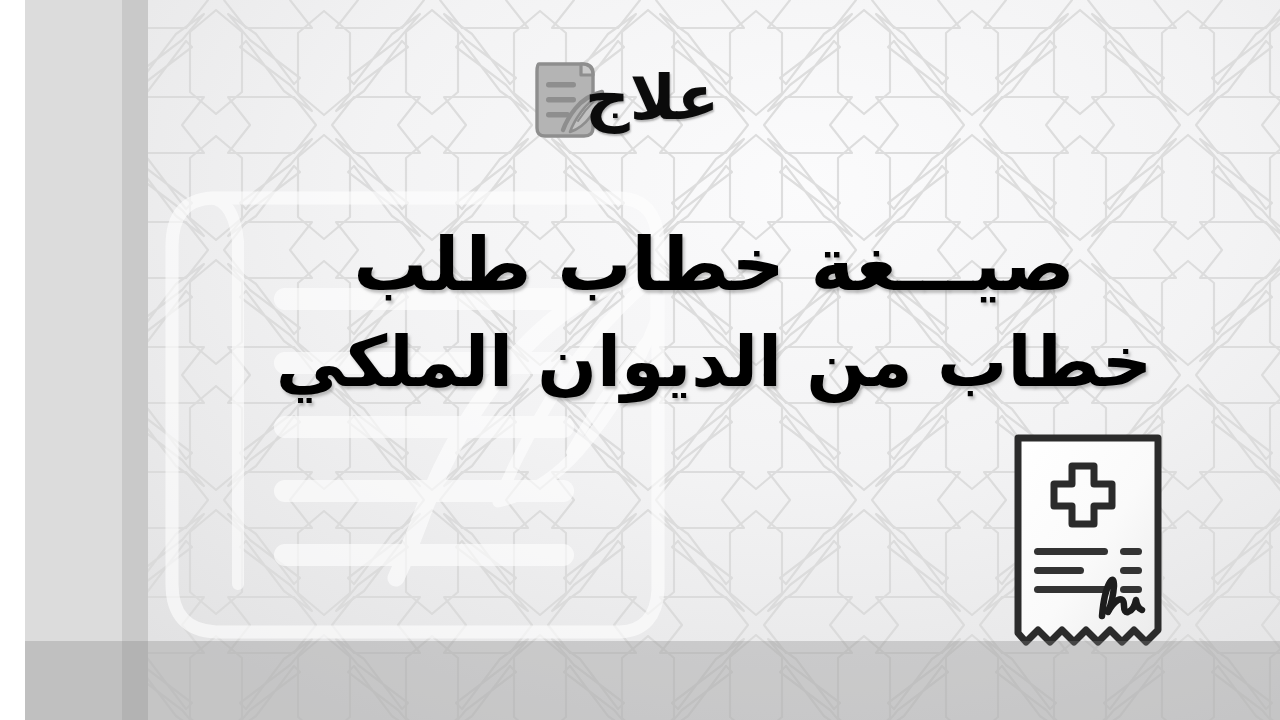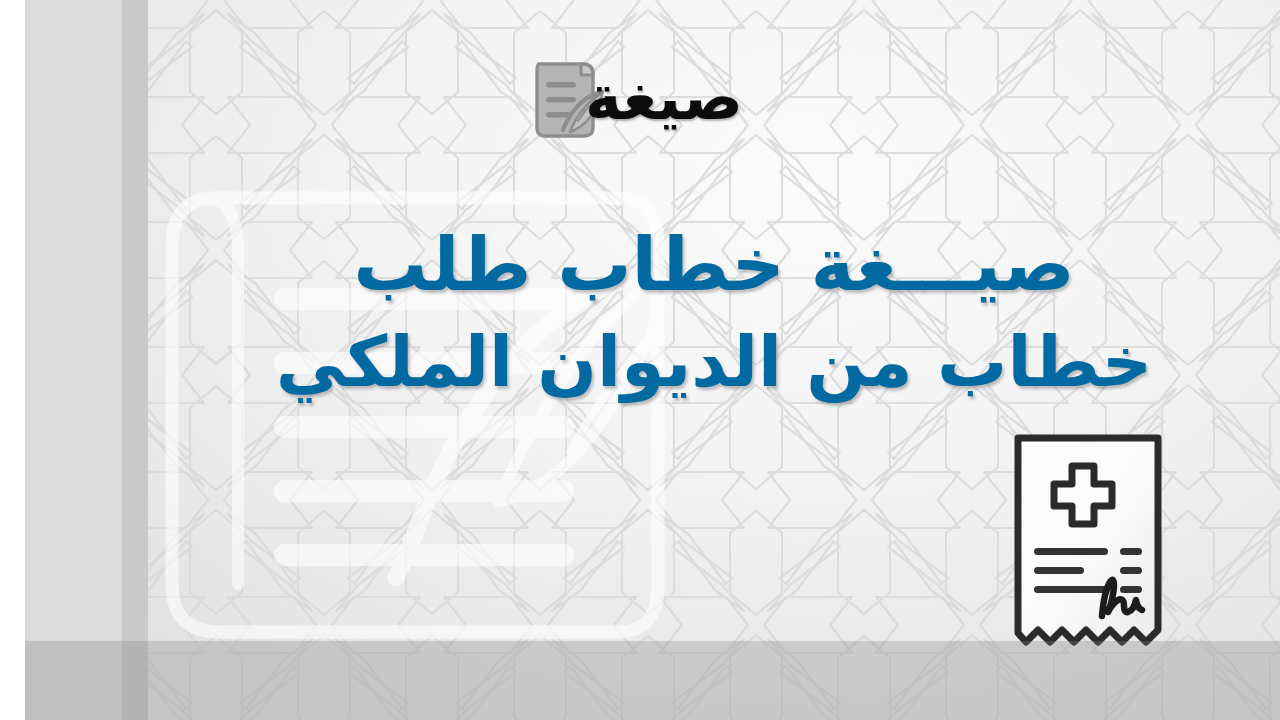--- a/index.html
+++ b/index.html
@@ -102,21 +102,21 @@
   .headline {
     position:absolute;
     left:148px; top:225px;
     width:1132px;
     text-align:center;
     direction:rtl;
   }
   .headline-line {
     font-family:"DejaVu Sans", sans-serif;
     font-weight:700;
-    color:#0369a1;
+    color:#000000;
     white-space:nowrap;
     text-shadow:2px 3px 3px rgba(140,140,140,0.55);
   }
   .headline-line-1 {
     font-size:74px;
     line-height:1.06;
     letter-spacing:-1px;
   }
   .headline-line-2 {
     font-size:70px;
@@ -206,21 +206,21 @@
 
         <rect x="23" y="28" width="30" height="5.4" rx="2.7" fill="#8e8e8e"></rect>
         <rect x="23" y="43" width="30" height="5.4" rx="2.7" fill="#8e8e8e"></rect>
         <rect x="23" y="58" width="24" height="5.4" rx="2.7" fill="#8e8e8e"></rect>
 
         <path d="M 79,38 Q 62,42 52,55 Q 44,65 40,76" fill="none" stroke="#8e8e8e" stroke-width="4.4" stroke-linecap="round"></path>
         <path d="M 79,39 Q 66,47 58,58 Q 50,69 47,78 Q 59,74 67,63 Q 77,51 79,41 Z" fill="#c2c2c2" stroke="#8e8e8e" stroke-width="2.6" stroke-linejoin="round"></path>
         <path d="M 72,46 Q 62,56 55,67" fill="none" stroke="#8e8e8e" stroke-width="2" stroke-linecap="round"></path>
       </svg>
     </div>
-    <span class="logo-word">صيغة</span>
+    <span class="logo-word">علاج</span>
   </div>
 
   <div class="headline">
     <div class="headline-line headline-line-1">صيـــغة خطاب طلب</div>
     <div class="headline-line headline-line-2">خطاب من الديوان الملكي</div>
   </div>
 
   <div class="receipt">
     <svg viewBox="0 0 160 232" xmlns="http://www.w3.org/2000/svg">
       <defs>

